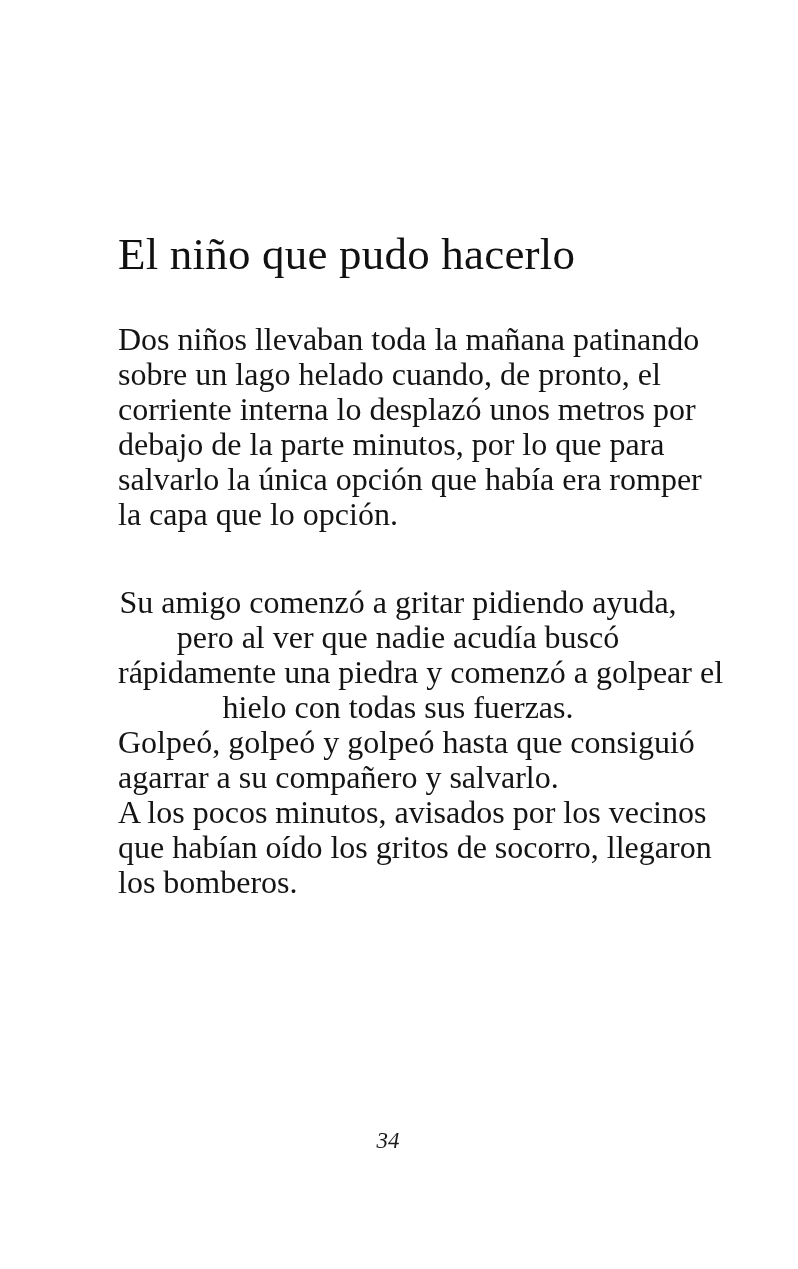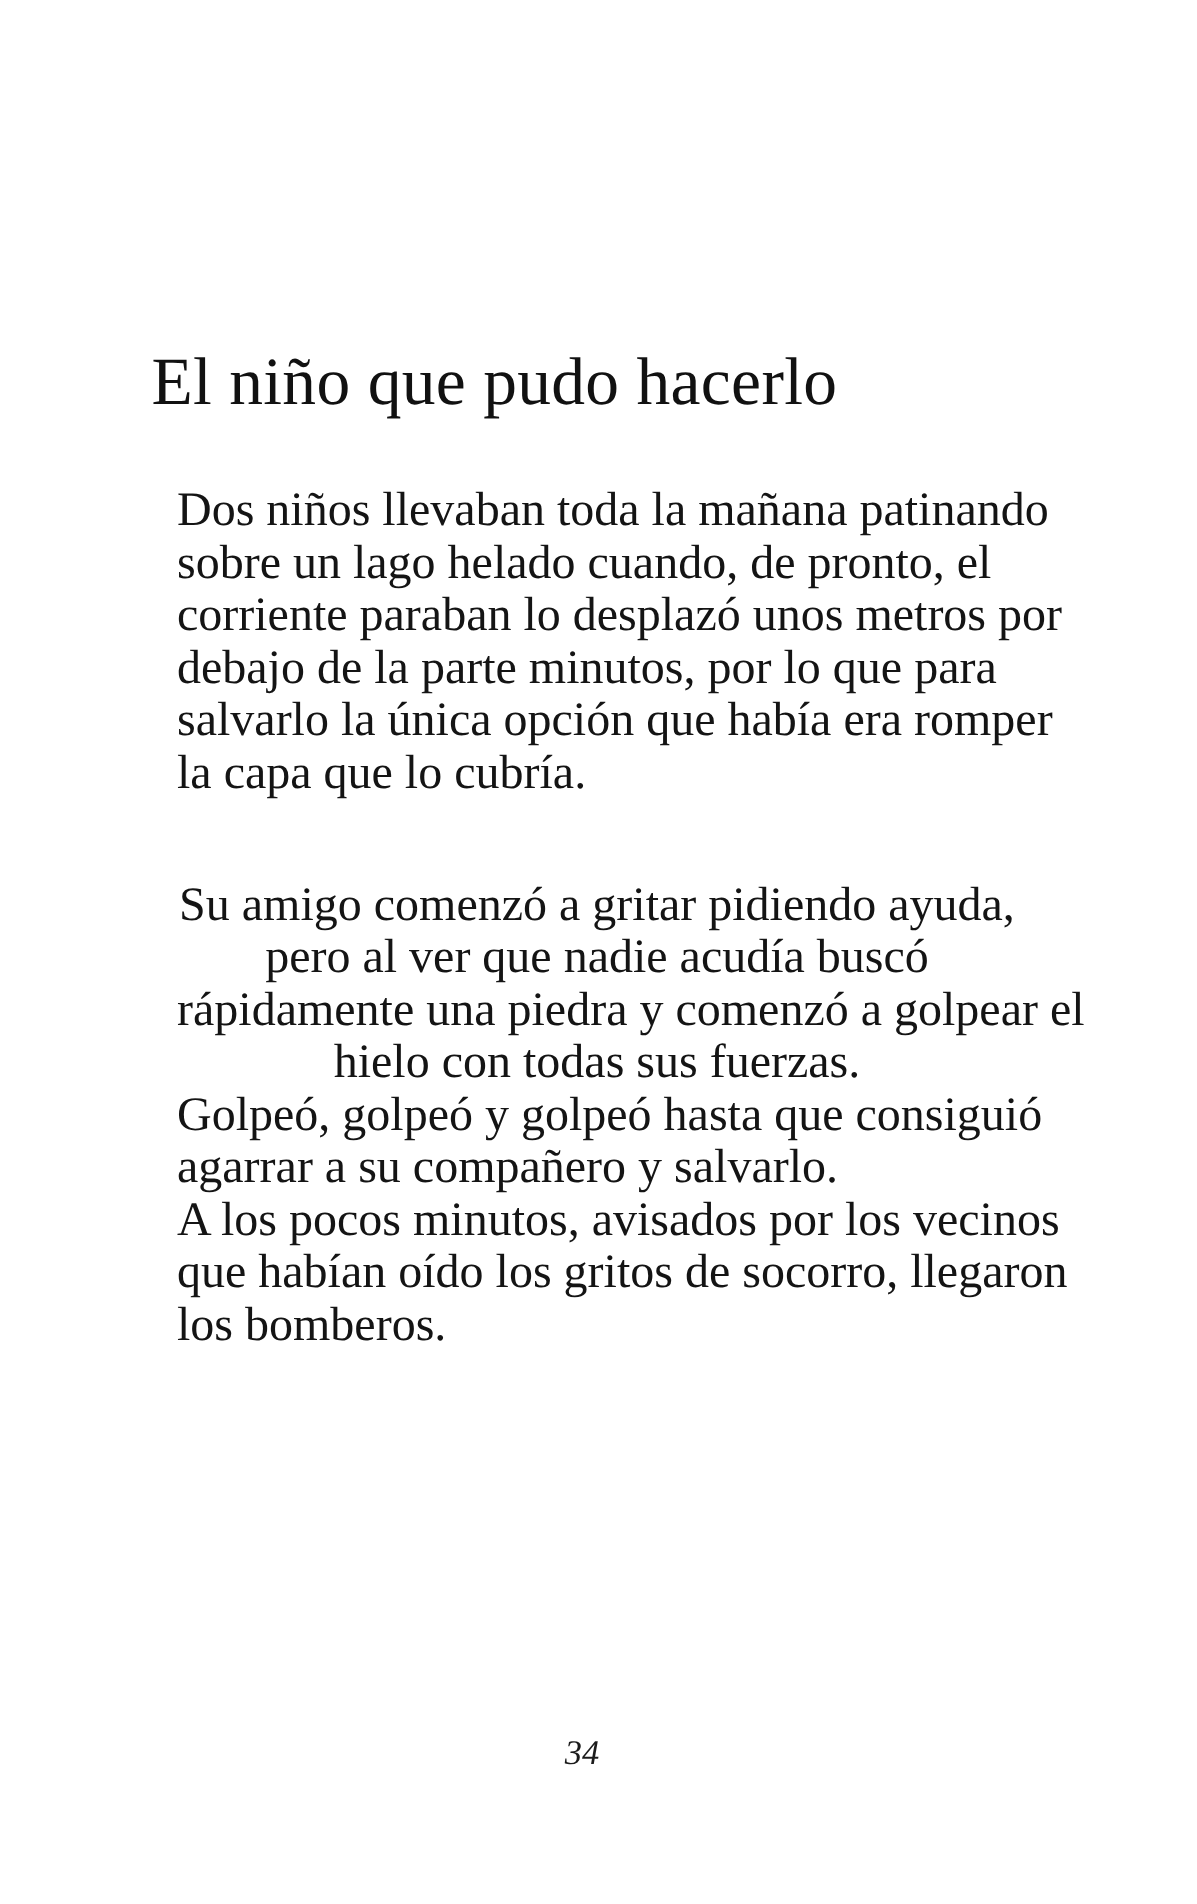--- a/index.html
+++ b/index.html
@@ -11,21 +11,21 @@
     position: relative;
     width: 798px;
     height: 1269px;
     background: #ffffff;
     font-family: "Liberation Serif", "DejaVu Serif", serif;
     color: #141414;
     overflow: hidden;
   }
   .title {
     position: absolute;
-    left: 101px;
+    left: 118px;
     top: 228px;
     margin: 0;
     font-size: 45px;
     font-weight: normal;
     letter-spacing: 0.2px;
     white-space: nowrap;
     color: #111111;
   }
   .body-text {
     position: absolute;
@@ -44,44 +44,44 @@
     text-align: center;
   }
   .line {
     display: block;
     height: 35px;
     white-space: nowrap;
   }
   .page-number {
     position: absolute;
     left: 118px;
-    top: 1156px;
+    top: 1128px;
     width: 540px;
     text-align: center;
     font-size: 23px;
     font-style: italic;
     color: #1b1b1b;
   }
 </style>
 </head>
 <body>
 
 <div class="page">
 
   <h1 class="title">El niño que pudo hacerlo</h1>
 
   <div class="body-text">
 
     <p class="para">
       <span class="line">Dos niños llevaban toda la mañana patinando</span>
       <span class="line">sobre un lago helado cuando, de pronto, el</span>
-      <span class="line">corriente paraban lo desplazó unos metros por</span>
+      <span class="line">corriente interna lo desplazó unos metros por</span>
       <span class="line">debajo de la parte minutos, por lo que para</span>
       <span class="line">salvarlo la única opción que había era romper</span>
-      <span class="line">la capa que lo cubría.</span>
+      <span class="line">la capa que lo opción.</span>
     </p>
 
     <p class="para gap-before">
       <span class="line">Su amigo comenzó a gritar pidiendo ayuda,</span>
       <span class="line">pero al ver que nadie acudía buscó</span>
       <span class="line">rápidamente una piedra y comenzó a golpear el</span>
       <span class="line">hielo con todas sus fuerzas.</span>
     </p>
 
     <p class="para">

